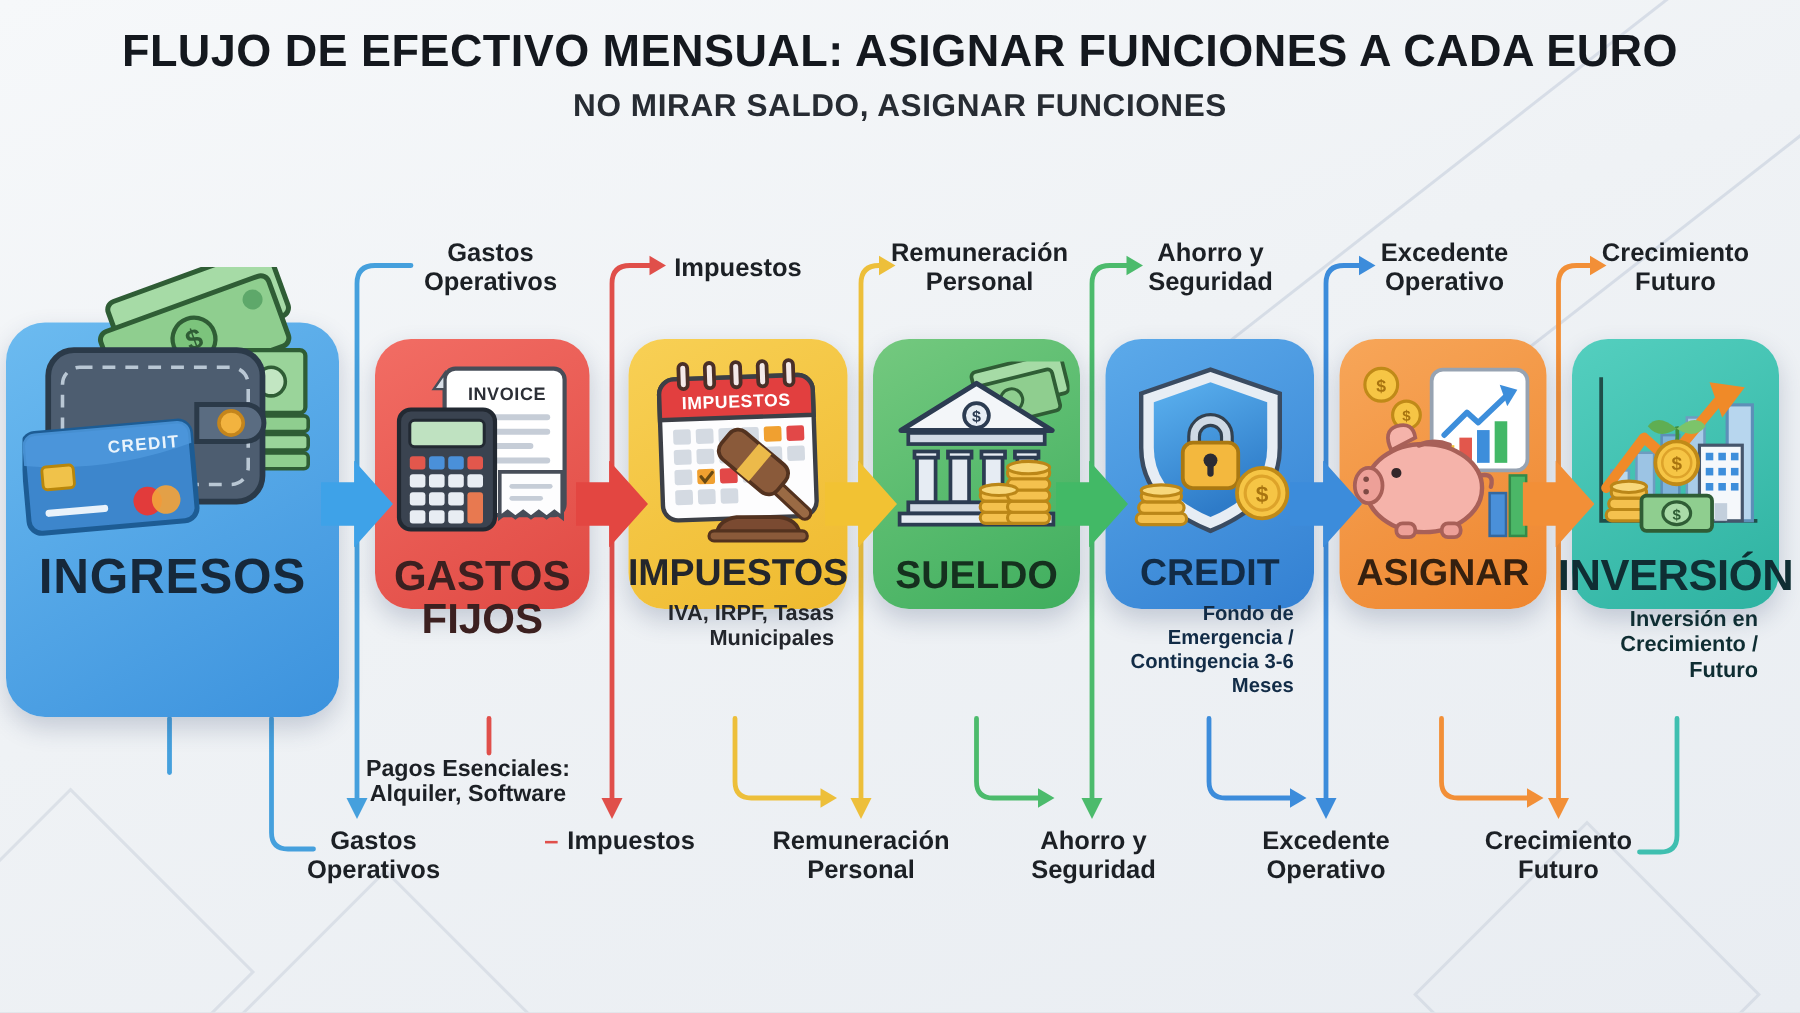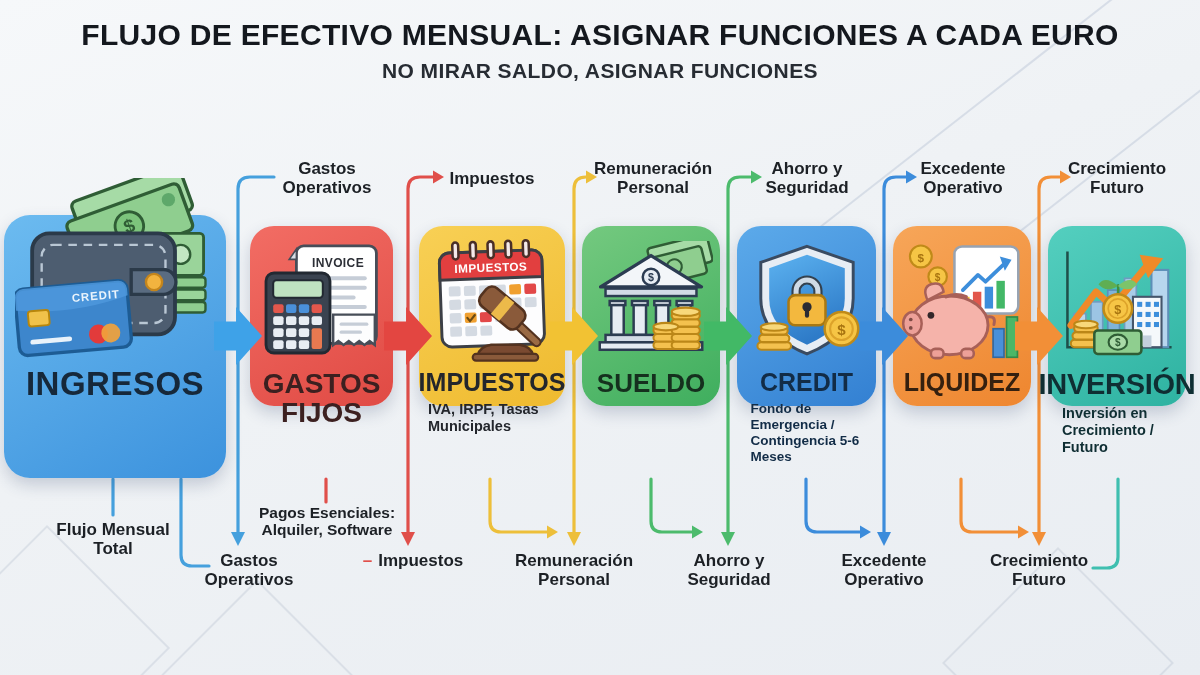--- a/index.html
+++ b/index.html
@@ -18,21 +18,21 @@
 
   .connectors{position:absolute;left:0;top:0;z-index:1;}
 
   .card{
     position:absolute;top:226px;height:180px;border-radius:24px;z-index:2;
     box-shadow:0 7px 16px rgba(45,65,105,.22);
     display:flex;flex-direction:column;align-items:center;box-sizing:border-box;
   }
   .card .icon{flex:none;height:134px;display:flex;align-items:center;justify-content:center;margin-top:8px;}
   .card .ctitle{font-weight:800;text-align:center;line-height:1.02;margin-top:2px;}
-  .card .csub{font-weight:700;text-align:left;font-size:14.5px;line-height:1.2;margin-top:5px;}
+  .card .csub{font-weight:700;text-align:right;font-size:14.5px;line-height:1.2;margin-top:5px;}
 
   .card.c1{left:4px;top:215px;width:222px;height:263px;border-radius:26px;
     background:linear-gradient(150deg,#6cbbf0,#3c92dd);}
   .card.c1 .icon{height:190px;margin-top:-38px;}
   .card.c1 .ctitle{font-size:33px;color:#16283a;letter-spacing:.5px;margin-top:0;}
 
   .card.c2{left:250px;width:143px;background:linear-gradient(150deg,#f26d64,#e04a44);}
   .card.c2 .ctitle{font-size:28px;color:#3c2020;}
   .card.c3{left:419px;width:146px;background:linear-gradient(150deg,#f8d055,#efba2f);}
   .card.c3 .ctitle{font-size:25px;color:#23262c;}
@@ -332,21 +332,21 @@
         </g>
         <g fill="#f4c14e" stroke="#bb8718" stroke-width="2.5">
           <rect x="16" y="120" width="40" height="9" rx="4.5"></rect>
           <rect x="18" y="111" width="36" height="9" rx="4.5"></rect>
           <rect x="20" y="102" width="32" height="9" rx="4.5"></rect>
           <ellipse cx="36" cy="102" rx="16" ry="4.5" fill="#f8d87a"></ellipse>
         </g>
       </svg>
     </div>
     <div class="ctitle">CREDIT</div>
-    <div class="csub" style="max-width:112px;">Fondo de Emergencia / Contingencia 5-6 Meses</div>
+    <div class="csub" style="max-width:112px;">Fondo de Emergencia / Contingencia 3-6 Meses</div>
   </div>
 
   <div class="card c6">
     <div class="icon">
       <svg width="126" height="120" viewBox="0 0 150 142">
         <g>
           <rect x="66" y="6" width="76" height="80" rx="9" fill="#ffffff" stroke="#97a3b2" stroke-width="3"></rect>
           <rect x="74" y="66" width="10" height="14" fill="#f2c233"></rect>
           <rect x="88" y="60" width="10" height="20" fill="#e2574c"></rect>
           <rect x="102" y="54" width="10" height="26" fill="#3d8edb"></rect>
@@ -371,21 +371,21 @@
           <ellipse cx="16" cy="98" rx="11" ry="14" fill="#eda098" stroke="#a86058" stroke-width="3"></ellipse>
           <circle cx="14" cy="93" r="2.2" fill="#7e4a44"></circle>
           <circle cx="14" cy="103" r="2.2" fill="#7e4a44"></circle>
           <path d="M56,66 q12,-5 24,0" stroke="#a86058" stroke-width="4" fill="none" stroke-linecap="round"></path>
           <rect x="38" y="128" width="15" height="11" rx="5" fill="#eda098" stroke="#a86058" stroke-width="3"></rect>
           <rect x="74" y="128" width="15" height="11" rx="5" fill="#eda098" stroke="#a86058" stroke-width="3"></rect>
           <path d="M105,90 q11,-2 8,9" stroke="#a86058" stroke-width="3.5" fill="none" stroke-linecap="round"></path>
         </g>
       </svg>
     </div>
-    <div class="ctitle">LIQUIDEZ</div>
+    <div class="ctitle">ASIGNAR</div>
   </div>
 
   <div class="card c7">
     <div class="icon">
       <svg width="126" height="120" viewBox="0 0 150 142">
         <path d="M16,12 V126 H140" stroke="#1f4f4a" stroke-width="3" fill="none"></path>
         <g>
           <rect x="24" y="86" width="14" height="40" fill="#bcd7ec" stroke="#6e9cc0" stroke-width="2"></rect>
           <rect x="44" y="72" width="14" height="54" fill="#9cc4e4" stroke="#6e9cc0" stroke-width="2"></rect>
           <rect x="64" y="58" width="14" height="68" fill="#7fb3da" stroke="#5d8fb8" stroke-width="2"></rect>
@@ -443,23 +443,22 @@
   <div class="blockarrow ba5"></div>
   <div class="blockarrow ba6"></div>
 
   <div class="lbl" style="left:327px;top:159px;width:112px;">Gastos Operativos</div>
   <div class="lbl" style="left:492px;top:169px;width:120px;">Impuestos</div>
   <div class="lbl" style="left:653px;top:159px;width:140px;">Remuneración Personal</div>
   <div class="lbl" style="left:807px;top:159px;width:105px;">Ahorro y Seguridad</div>
   <div class="lbl" style="left:963px;top:159px;width:110px;">Excedente Operativo</div>
   <div class="lbl" style="left:1117px;top:159px;width:125px;">Crecimiento Futuro</div>
 
-  <div class="lbl" style="left:113px;top:520px;width:145px;">Flujo Mensual Total</div>
   <div class="lbl" style="left:249px;top:551px;width:115px;">Gastos Operativos</div>
-  <div class="lbl small" style="left:327px;top:504px;width:175px;">Pagos Esenciales: Alquiler, Software</div>
+  <div class="lbl small" style="left:312px;top:504px;width:175px;">Pagos Esenciales: Alquiler, Software</div>
   <div class="lbl inline" style="left:413px;top:551px;">
       <span class="dash">–</span>
       <span>Impuestos</span>
     </div>
   <div class="lbl" style="left:574px;top:551px;width:145px;">Remuneración Personal</div>
   <div class="lbl" style="left:729px;top:551px;width:105px;">Ahorro y Seguridad</div>
   <div class="lbl" style="left:884px;top:551px;width:110px;">Excedente Operativo</div>
   <div class="lbl" style="left:1039px;top:551px;width:125px;">Crecimiento Futuro</div>
 
 </div>

